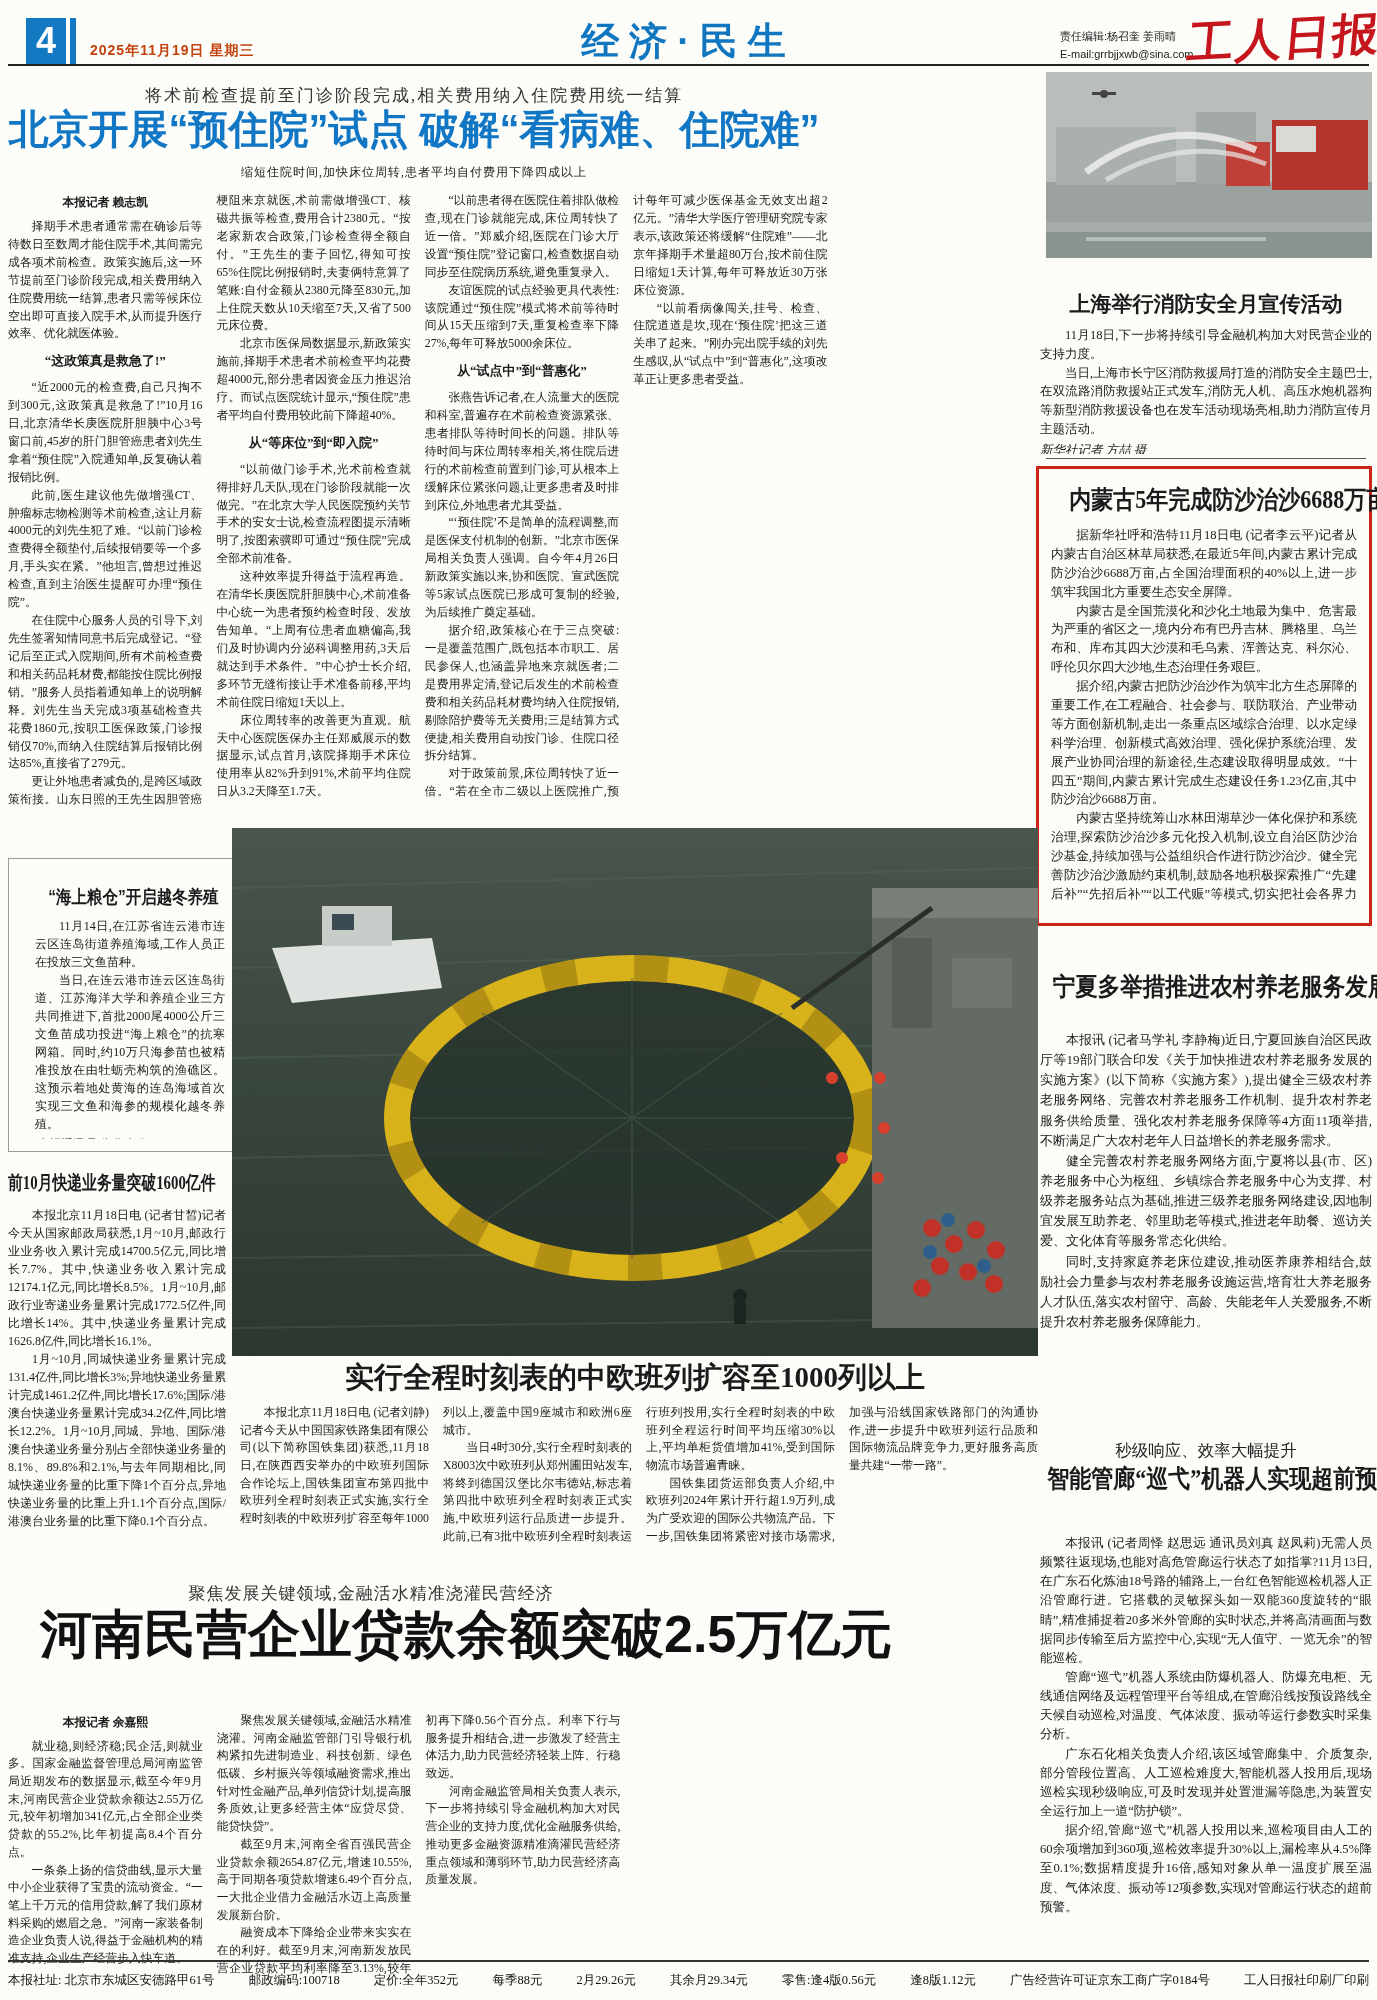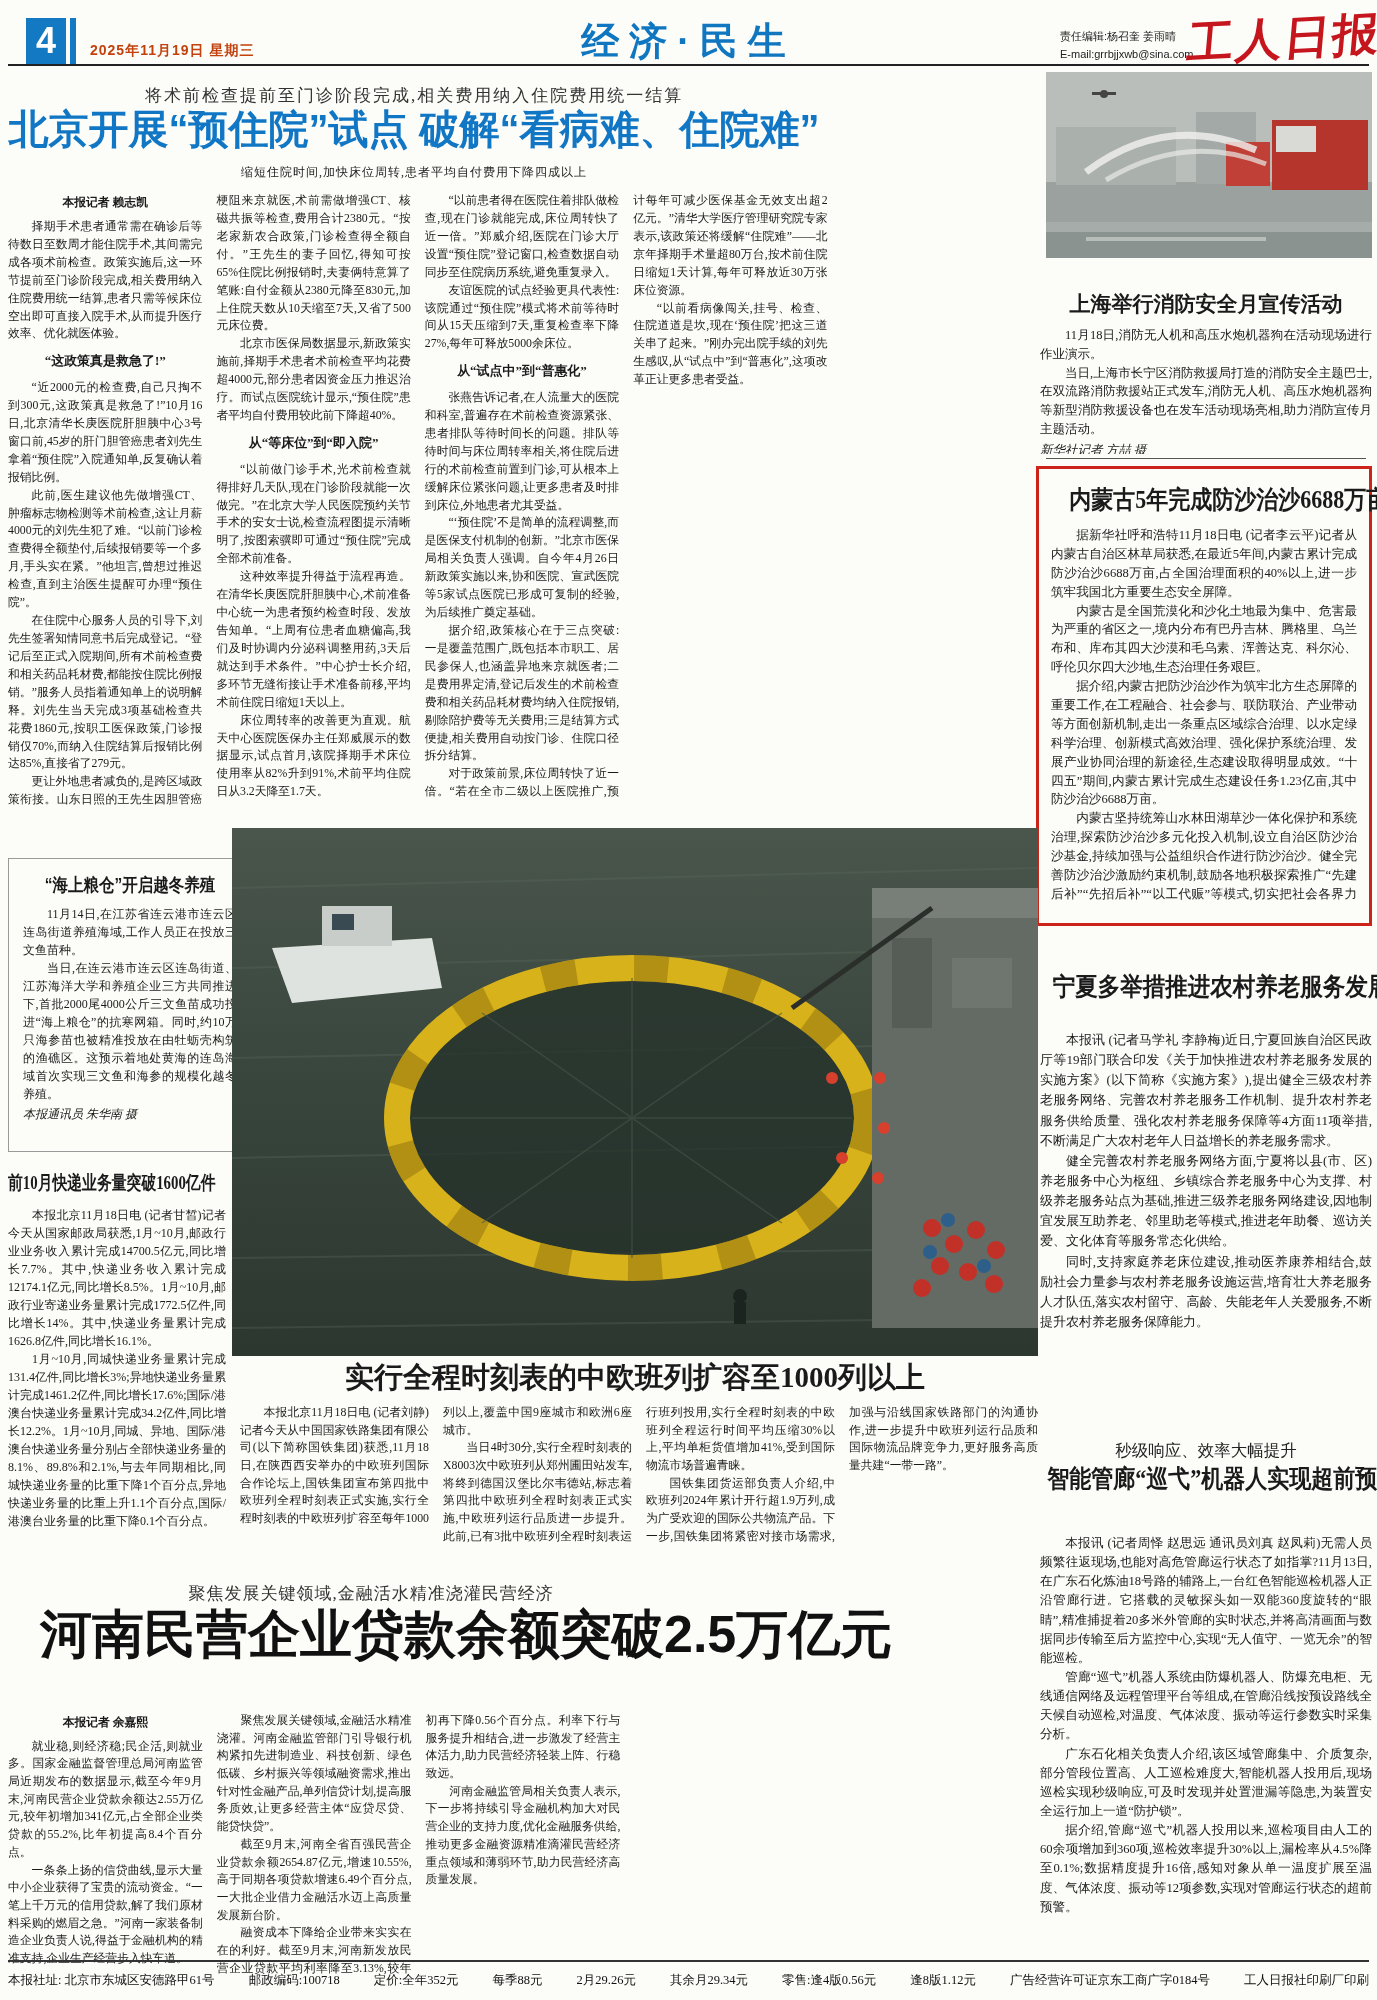--- a/index.html
+++ b/index.html
@@ -47,21 +47,21 @@
     white-space:nowrap;transform:scaleX(0.9);transform-origin:center;}
   .ningxia-body{left:1040px;top:1030px;width:332px;height:394px;font-size:13px;line-height:1.55;
     text-align:justify;overflow:hidden;}
   .robot-kicker{left:1040px;top:1440px;width:332px;text-align:center;font-size:16.5px;color:#222;}
   .robot-headline{left:1026px;top:1462px;width:356px;text-align:center;font-weight:bold;font-size:25px;
     white-space:nowrap;transform:scaleX(0.88);transform-origin:center;}
   .robot-body{left:1040px;top:1534px;width:332px;height:412px;font-size:12.6px;line-height:1.52;
     text-align:justify;overflow:hidden;}
   
   .sea-box{left:8px;top:858px;width:244px;height:294px;border:1px solid #999;
-    padding:14px;box-sizing:border-box;}
+    padding:26px;box-sizing:border-box;}
   .sea-headline{text-align:center;font-family:"Liberation Sans",sans-serif;font-weight:bold;font-size:18px;
     white-space:nowrap;transform:scaleX(0.86);transform-origin:center;margin-bottom:8px;}
   .sea-body{font-size:12px;line-height:1.5;text-align:justify;overflow:hidden;height:222px;}
   .express-headline{left:8px;top:1170px;width:218px;font-weight:bold;font-size:19px;white-space:nowrap;
     transform:scaleX(0.78);transform-origin:left;}
   .express-body{left:8px;top:1206px;width:218px;height:356px;font-size:12px;line-height:1.5;
     text-align:justify;overflow:hidden;}
   
   .aqua-photo{left:232px;top:828px;width:806px;height:528px;background:#33403a;}
   .train-headline{left:232px;top:1358px;width:806px;text-align:center;font-weight:bold;font-size:29px;white-space:nowrap;}
@@ -134,21 +134,21 @@
       <path d="M40,100 Q120,40 210,78" stroke="#f2f3f1" stroke-width="7" fill="none" opacity="0.8"></path>
       <path d="M60,108 Q140,60 220,92" stroke="#e8eae7" stroke-width="5" fill="none" opacity="0.7"></path>
       <circle cx="58" cy="22" r="4" fill="#444"></circle>
       <rect x="46" y="20" width="24" height="3" fill="#444"></rect>
       <rect x="0" y="150" width="326" height="10" fill="#c2c6c2" opacity="0.5"></rect>
       <rect x="40" y="165" width="180" height="4" fill="#d6d8d4" opacity="0.6"></rect>
     </svg>
   </div>
   <div class="abs shanghai-headline">上海举行消防安全月宣传活动</div>
   <div class="abs shanghai-body body-flow">
-      <p>11月18日,消防无人机和高压水炮机器狗在活动现场进行作业演示。</p>
+      <p>11月18日,下一步将持续引导金融机构加大对民营企业的支持力度。</p>
       <p>当日,上海市长宁区消防救援局打造的消防安全主题巴士,在双流路消防救援站正式发车,消防无人机、高压水炮机器狗等新型消防救援设备也在发车活动现场亮相,助力消防宣传月主题活动。</p>
       <p class="credit">新华社记者 方喆 摄</p>
     </div>
   <div class="abs rail-rule"></div>
 
   <div class="abs sand-box">
     <div class="sand-headline">内蒙古5年完成防沙治沙6688万亩</div>
     <div class="sand-body body-flow">
         <p>据新华社呼和浩特11月18日电 (记者李云平)记者从内蒙古自治区林草局获悉,在最近5年间,内蒙古累计完成防沙治沙6688万亩,占全国治理面积的40%以上,进一步筑牢我国北方重要生态安全屏障。</p>
         <p>内蒙古是全国荒漠化和沙化土地最为集中、危害最为严重的省区之一,境内分布有巴丹吉林、腾格里、乌兰布和、库布其四大沙漠和毛乌素、浑善达克、科尔沁、呼伦贝尔四大沙地,生态治理任务艰巨。</p>

